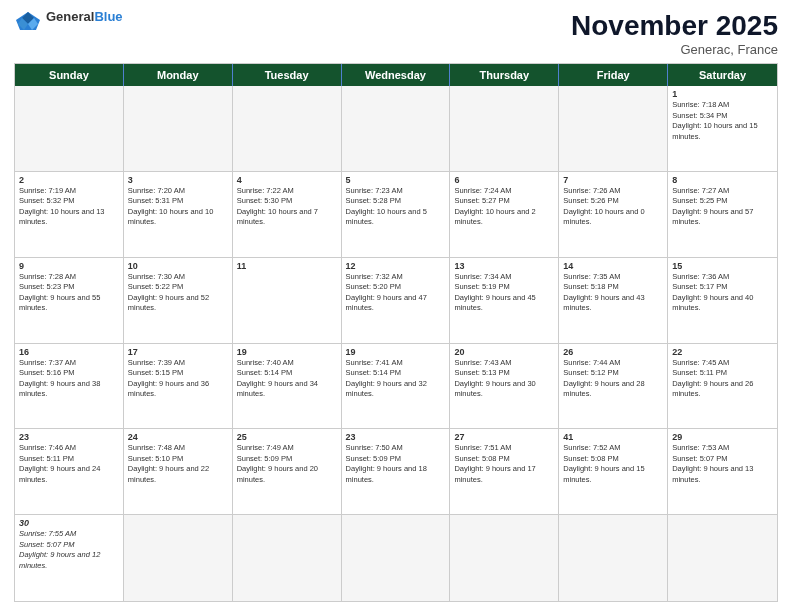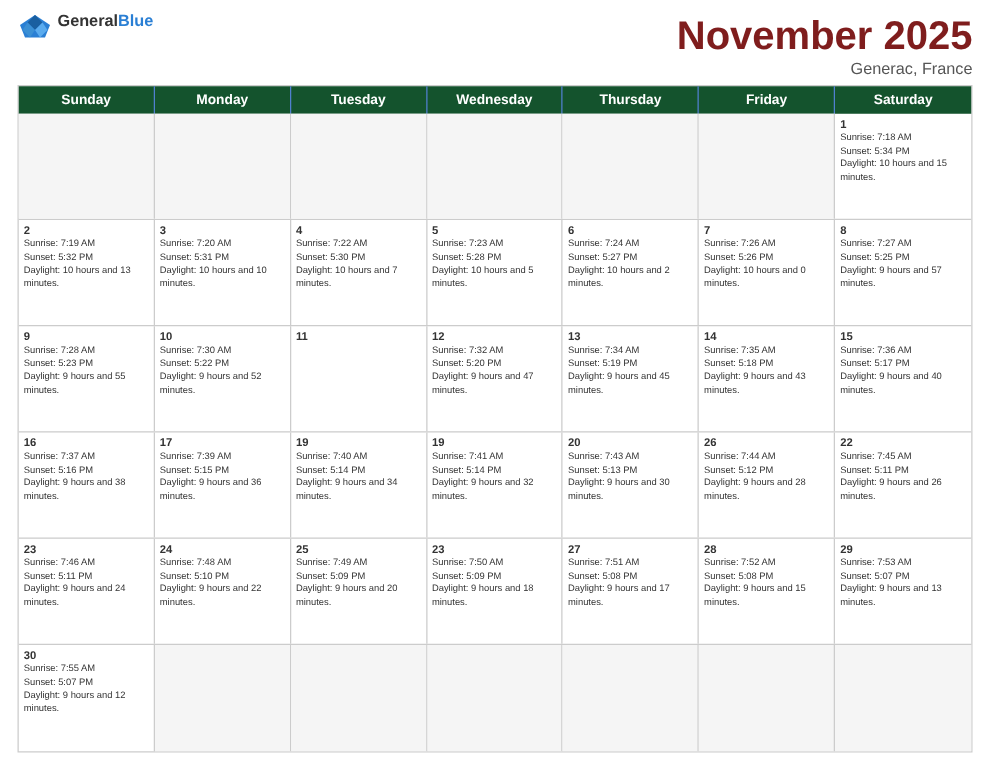--- a/index.html
+++ b/index.html
@@ -38,23 +38,23 @@
       color: #2a7fd4;
     }
     .logo-icon {
       width: 28px;
       height: 22px;
     }
     .title-block {
       text-align: right;
     }
     .month-title {
-      font-size: 32px;
-      font-weight: bold;
-      color: #7f1d1d;
+      font-size: 28px;
+      font-weight: bold;
+      color: #0f172a;
     }
     .subtitle {
       font-size: 13px;
       color: #555;
     }
     .calendar {
       flex: 1;
       display: flex;
       flex-direction: column;
       border: 1px solid #ccc;
@@ -76,21 +76,21 @@
     .cal-body {
       flex: 1;
       display: grid;
       grid-template-rows: repeat(6, 1fr);
     }
     .cal-row {
       display: grid;
       grid-template-columns: repeat(7, 1fr);
       border-bottom: 1px solid #ccc;
     }
-    .cal-row:last-child { border-bottom: none; }
+    .cal-row:last-child { border-bottom: none; font-style: italic; }
     .cal-cell {
       border-right: 1px solid #ccc;
       padding: 3px 4px;
       font-size: 7.5px;
       color: #333;
       vertical-align: top;
       min-height: 0;
       overflow: hidden;
     }
     .cal-cell:last-child { border-right: none; }
@@ -254,21 +254,21 @@
           </div>
           <div class="cal-cell">
             <span class="day-number">23</span>
             <div class="cell-info">Sunrise: 7:50 AM<br>Sunset: 5:09 PM<br>Daylight: 9 hours and 18 minutes.</div>
           </div>
           <div class="cal-cell">
             <span class="day-number">27</span>
             <div class="cell-info">Sunrise: 7:51 AM<br>Sunset: 5:08 PM<br>Daylight: 9 hours and 17 minutes.</div>
           </div>
           <div class="cal-cell">
-            <span class="day-number">28</span>
+            <span class="day-number">41</span>
             <div class="cell-info">Sunrise: 7:52 AM<br>Sunset: 5:08 PM<br>Daylight: 9 hours and 15 minutes.</div>
           </div>
           <div class="cal-cell">
             <span class="day-number">29</span>
             <div class="cell-info">Sunrise: 7:53 AM<br>Sunset: 5:07 PM<br>Daylight: 9 hours and 13 minutes.</div>
           </div>
         </div>
         <div class="cal-row">
           <div class="cal-cell">
             <span class="day-number">30</span>

